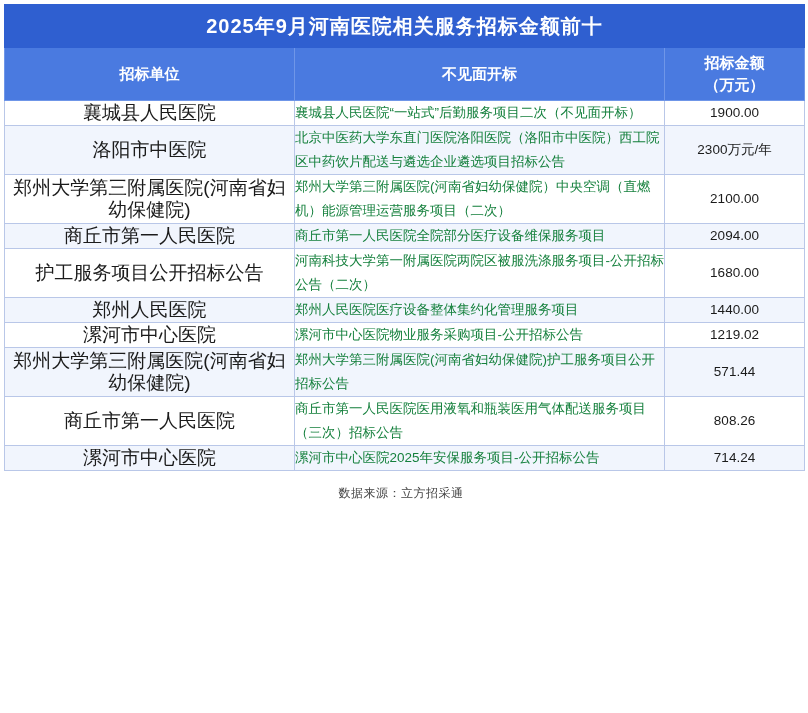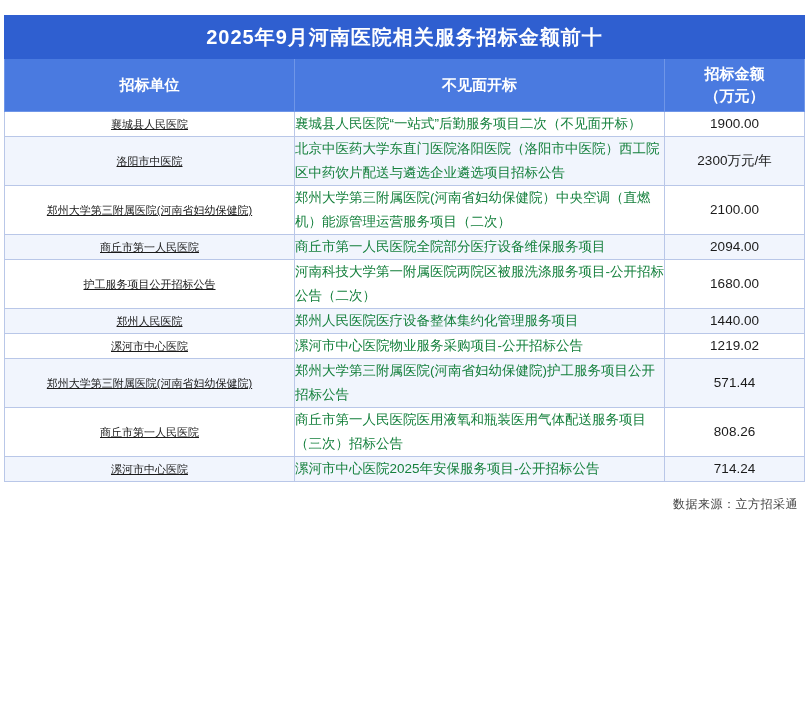--- a/index.html
+++ b/index.html
@@ -12,21 +12,21 @@
     background: #ffffff;
     font-family: "Liberation Sans", sans-serif;
     -webkit-font-smoothing: antialiased;
   }
   .page {
     width: 808px;
     height: 713px;
     position: relative;
     background: #ffffff;
     box-sizing: border-box;
-    padding: 15px 4px 0 4px;
+    padding: 4px 4px 0 4px;
   }
   table.rank-table {
     width: 800px;
     border-collapse: collapse;
     table-layout: fixed;
     margin: 0 auto;
   }
   table.rank-table td,
   table.rank-table th {
     border: 1px solid #b9c7e8;
@@ -50,26 +50,25 @@
     text-align: center;
     height: 52px;
     line-height: 22px;
     border: 1px solid #6f96e8 !important;
   }
   .head-cell .sub {
     display: block;
   }
   td.c-unit {
     text-align: center;
-    font-size: 11px;
+    font-size: 19px;
     color: #1b1b1b;
     line-height: 22px;
     padding: 8px 6px;
     vertical-align: middle;
-    text-decoration: underline;
   }
   td.c-project {
     text-align: left;
     font-size: 13.5px;
     color: #15803d;
     line-height: 24px;
     padding: 8px 10px;
     vertical-align: middle;
   }
   td.c-amount {
@@ -82,21 +81,21 @@
   }
   tr.row-even td {
     background: #ffffff;
   }
   tr.row-odd td {
     background: #f1f5fd;
   }
   .source-row {
     width: 800px;
     margin: 0 auto;
-    text-align: right;
+    text-align: center;
     font-size: 12px;
     color: #444444;
     padding: 14px 6px 0 0;
     box-sizing: border-box;
     letter-spacing: 0.5px;
   }
 </style>
 </head>
 <body>
 

